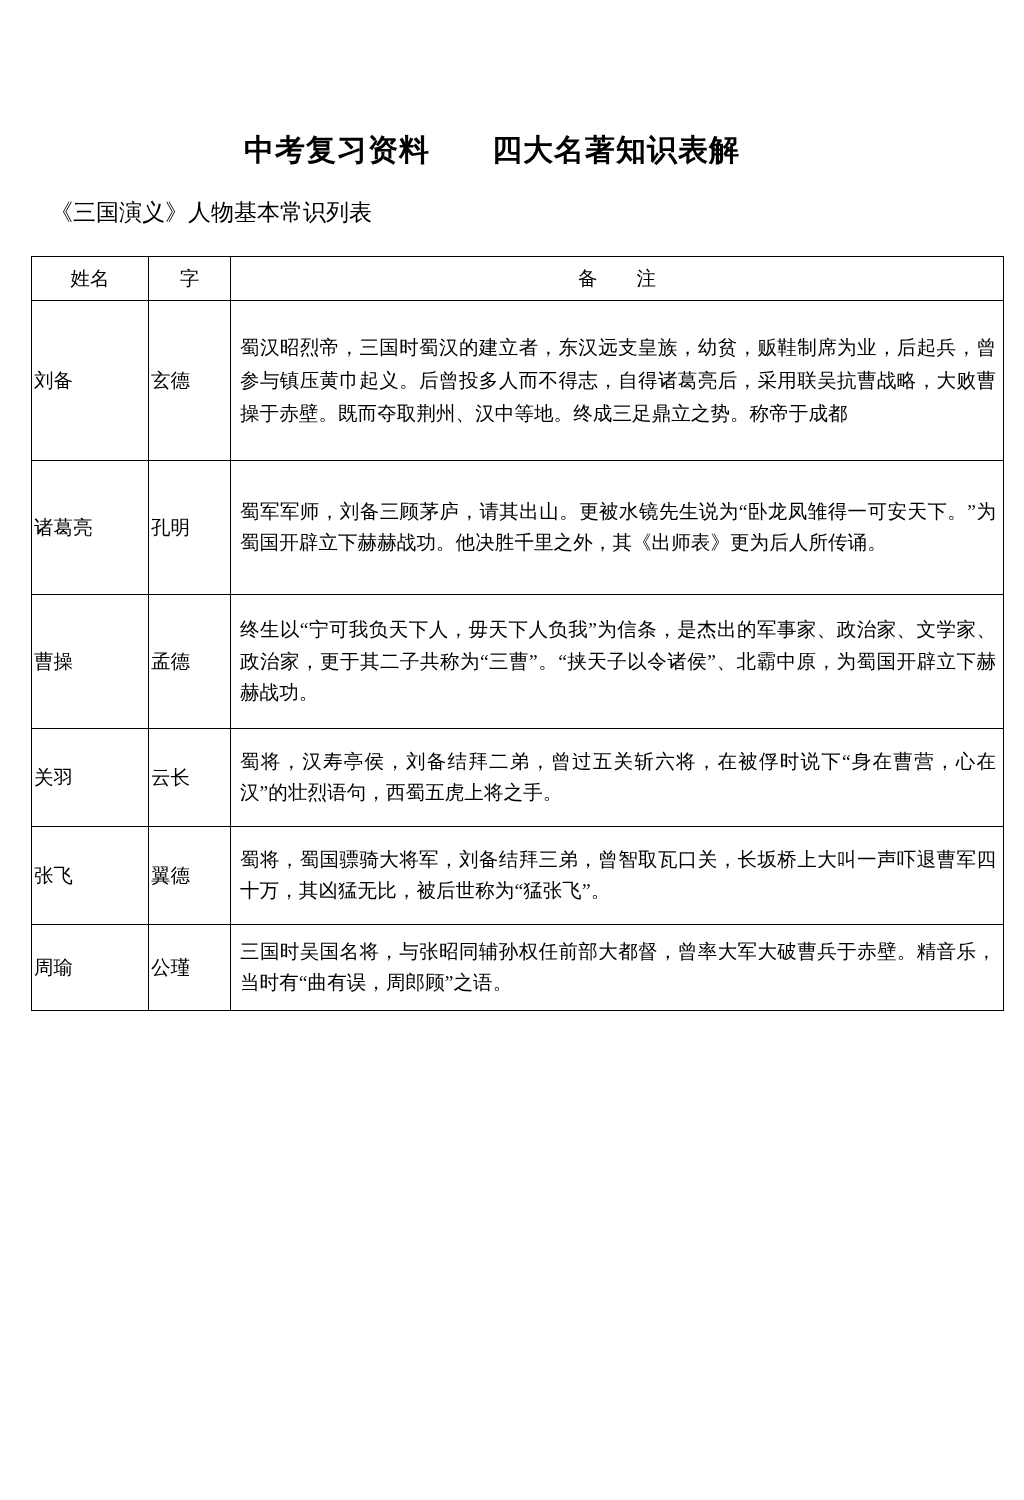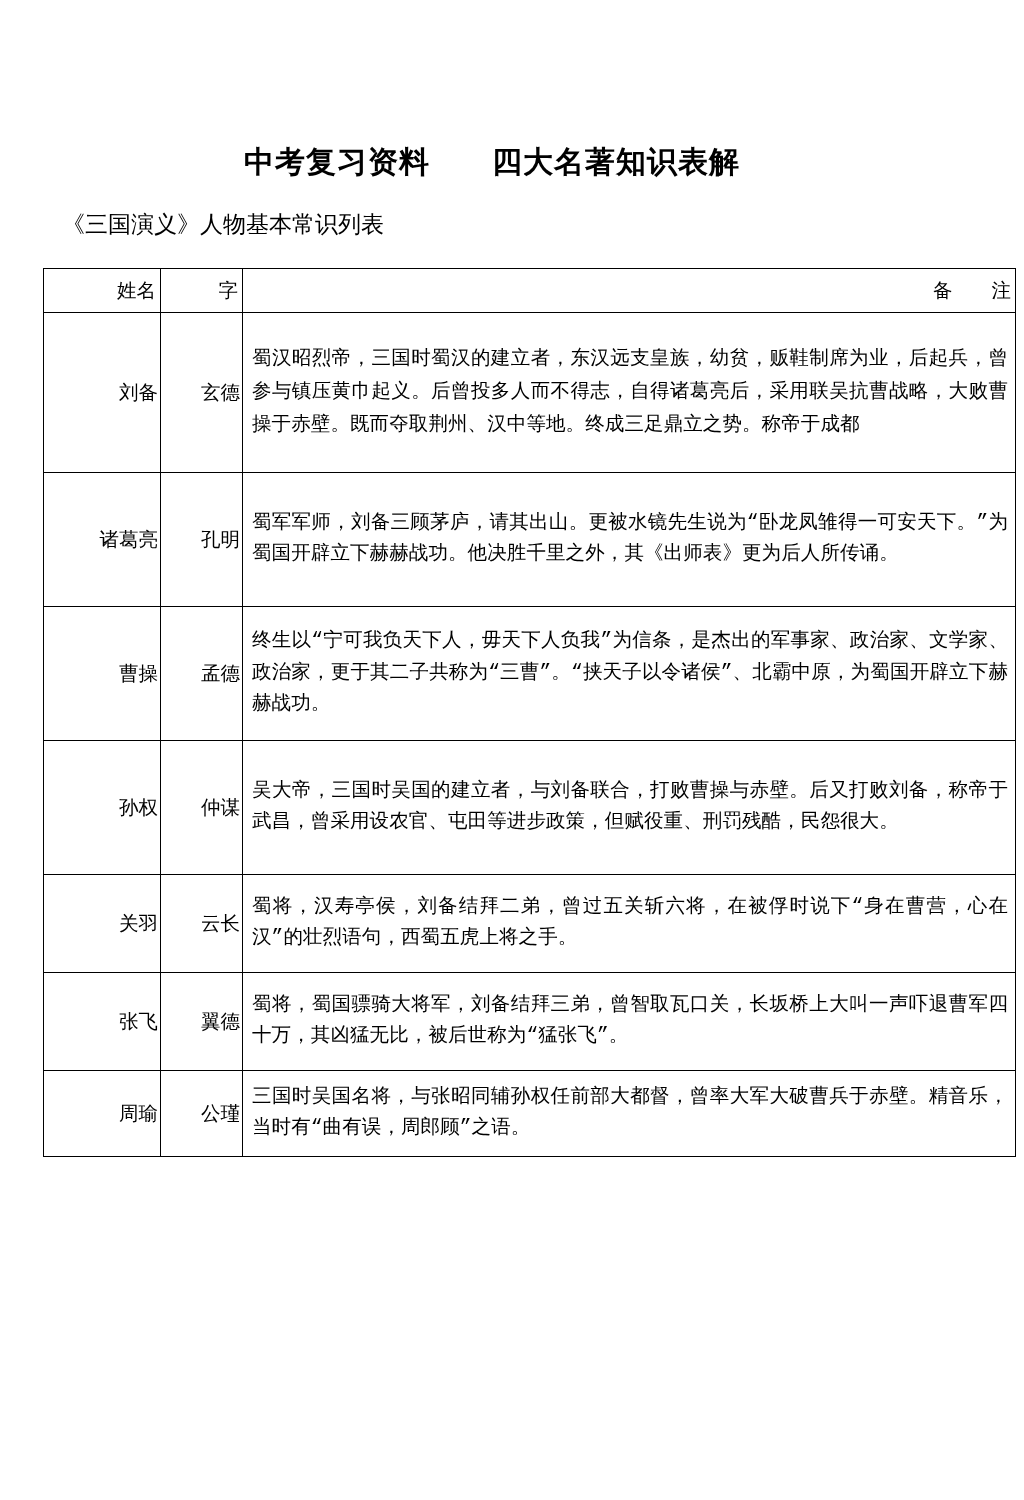--- a/index.html
+++ b/index.html
@@ -12,21 +12,21 @@
     height: 1500px;
     font-family: "Liberation Serif", "DejaVu Serif", serif;
     color: #000000;
     overflow: hidden;
   }
   .page {
     position: relative;
     width: 984px;
     height: 1500px;
     box-sizing: border-box;
-    padding: 12px;
+    padding: 0;
   }
   .doc-title {
     margin: 0;
     padding-top: 131px;
     text-align: center;
     font-size: 30px;
     font-weight: bold;
     letter-spacing: 1px;
     line-height: 1.25;
     white-space: pre;
@@ -56,41 +56,40 @@
   table.kb col.c-note  { width: 773px; }
 
   table.kb th, table.kb td {
     border: 1px solid #000;
     vertical-align: middle;
     font-weight: normal;
     font-size: 19.5px;
   }
   table.kb thead th {
     height: 43px;
-    text-align: right;
+    text-align: center;
     padding: 0 4px;
     line-height: 1.2;
   }
   th.note-head {
     letter-spacing: 0;
     white-space: pre;
   }
   td.name-cell, td.zi-cell {
-    text-align: right;
+    text-align: left;
     padding: 0 2px;
     white-space: nowrap;
   }
   td.note-cell {
     text-align: justify;
     text-justify: inter-ideograph;
     padding: 6px 7px 7px 9px;
     line-height: 1.62;
     letter-spacing: 0.1px;
     vertical-align: top;
-    font-family: Liberation Mono, monospace;
   }
   tr.r-liubei td.note-cell  { line-height: 1.70; }
   tr.r-liubei td { height: 146px; }
   tr.r-zhugeliang td { height: 120px; }
   tr.r-caocao td { height: 120px; }
   tr.r-sunquan td { height: 120px; }
   tr.r-guanyu td { height: 84px; }
   tr.r-zhangfei td { height: 84px; }
   tr.r-zhaoyun td { height: 80px; }
   tr.r-huangzhong td { height: 80px; }
@@ -130,25 +129,20 @@
           <tr class="r-zhugeliang">
             <td class="name-cell">诸葛亮</td>
             <td class="zi-cell">孔明</td>
             <td class="note-cell">蜀军军师，刘备三顾茅庐，请其出山。更被水镜先生说为“卧龙凤雏得一可安天下。”为蜀国开辟立下赫赫战功。他决胜千里之外，其《出师表》更为后人所传诵。</td>
           </tr>
           <tr class="r-caocao">
             <td class="name-cell">曹操</td>
             <td class="zi-cell">孟德</td>
             <td class="note-cell">终生以“宁可我负天下人，毋天下人负我”为信条，是杰出的军事家、政治家、文学家、政治家，更于其二子共称为“三曹”。“挟天子以令诸侯”、北霸中原，为蜀国开辟立下赫赫战功。</td>
           </tr>
-          <tr class="r-sunquan">
-            <td class="name-cell">孙权</td>
-            <td class="zi-cell">仲谋</td>
-            <td class="note-cell">吴大帝，三国时吴国的建立者，与刘备联合，打败曹操与赤壁。后又打败刘备，称帝于武昌，曾采用设农官、屯田等进步政策，但赋役重、刑罚残酷，民怨很大。</td>
-          </tr>
           <tr class="r-guanyu">
             <td class="name-cell">关羽</td>
             <td class="zi-cell">云长</td>
             <td class="note-cell">蜀将，汉寿亭侯，刘备结拜二弟，曾过五关斩六将，在被俘时说下“身在曹营，心在汉”的壮烈语句，西蜀五虎上将之手。</td>
           </tr>
           <tr class="r-zhangfei">
             <td class="name-cell">张飞</td>
             <td class="zi-cell">翼德</td>
             <td class="note-cell">蜀将，蜀国骠骑大将军，刘备结拜三弟，曾智取瓦口关，长坂桥上大叫一声吓退曹军四十万，其凶猛无比，被后世称为“猛张飞”。</td>
           </tr>

